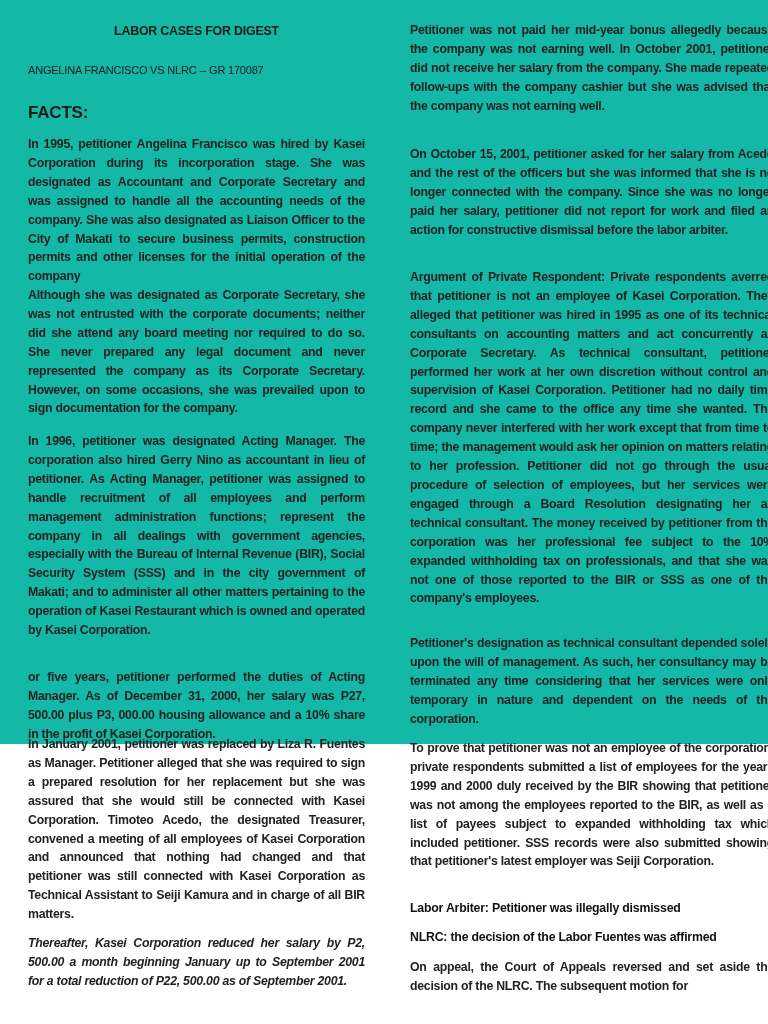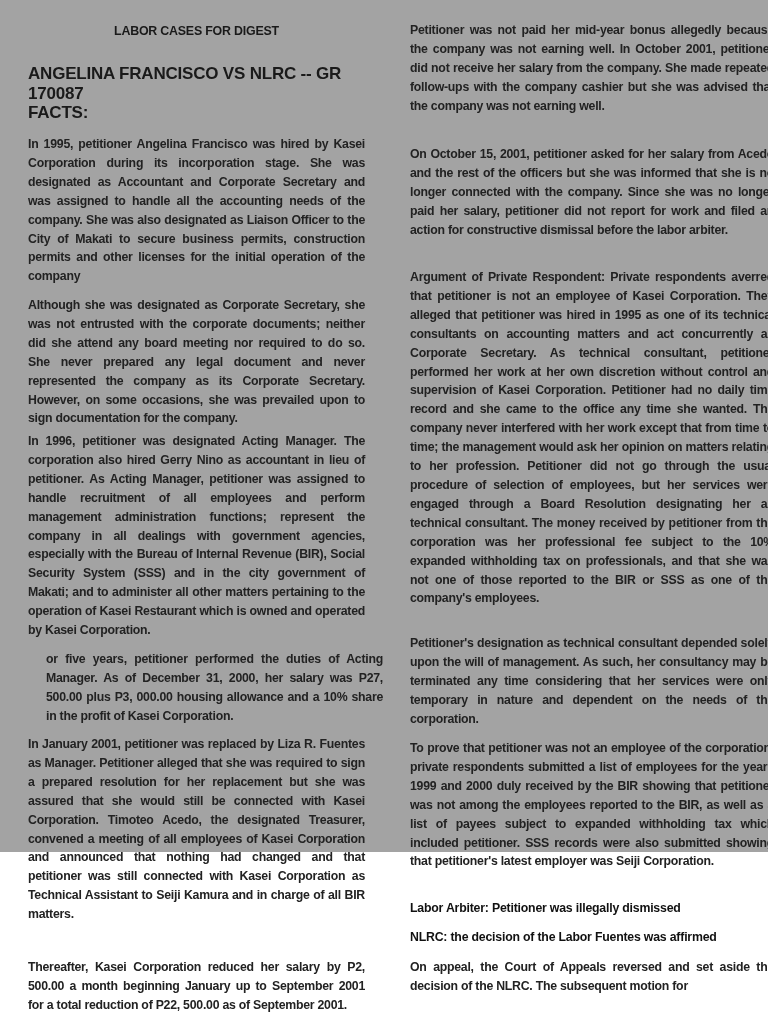--- a/index.html
+++ b/index.html
@@ -1,30 +1,30 @@
 <!DOCTYPE html>
 <html><head>
   <meta charset="utf-8">
   <style>
     html, body { margin: 0; padding: 0; background: #ffffff; }
     body {
       width: 768px; height: 1024px; overflow: hidden; position: relative;
       font-family: "Liberation Sans", "DejaVu Sans", sans-serif;
       color: #1a1a1a;
     }
-    .page { position: absolute; left: 0; top: 0; width: 768px; height: 852px; background: #a3a3a3; }
+    .page { position: absolute; left: 0; top: 0; width: 768px; height: 744px; background: #14b8a6; }
     .col { position: absolute; top: 0; }
     .col-left { left: 28px; width: 337px; }
     .col-right { left: 410px; width: 364px; }
     .title {
       position: absolute; top: 24px; left: 0; width: 337px; text-align: center;
       font-size: 12.4px; font-weight: bold; letter-spacing: -0.2px;
     }
     .case-title {
-      position: absolute; top: 64px; left: 0; font-size: 17px; font-weight: bold; letter-spacing: -0.2px;
+      position: absolute; top: 64px; left: 0; font-size: 11px; font-weight: normal; letter-spacing: -0.2px;
     }
     .facts-label {
       position: absolute; top: 103px; left: 0; font-size: 17px; font-weight: bold; letter-spacing: -0.2px;
     }
     p.para {
       position: absolute; left: 0; margin: 0;
       font-size: 12.3px; line-height: 18.9px; text-align: justify;
       letter-spacing: -0.25px; font-weight: bold; color: #222;
     }
     .col-left p.para { width: 337px; }
@@ -38,25 +38,25 @@
 <body>
 
 <div class="page">
 
   <div class="col col-left">
     <div class="title">LABOR CASES FOR DIGEST</div>
     <div class="case-title">ANGELINA FRANCISCO VS NLRC -- GR 170087</div>
     <div class="facts-label">FACTS:</div>
 
     <p class="para" style="top:135px;">In 1995, petitioner Angelina Francisco was hired by Kasei Corporation during its incorporation stage. She was designated as Accountant and Corporate Secretary and was assigned to handle all the accounting needs of the company. She was also designated as Liaison Officer to the City of Makati to secure business permits, construction permits and other licenses for the initial operation of the company</p>
-    <p class="para" style="top:296px;">Although she was designated as Corporate Secretary, she was not entrusted with the corporate documents; neither did she attend any board meeting nor required to do so. She never prepared any legal document and never represented the company as its Corporate Secretary. However, on some occasions, she was prevailed upon to sign documentation for the company.</p>
+    <p class="para" style="top:286px;">Although she was designated as Corporate Secretary, she was not entrusted with the corporate documents; neither did she attend any board meeting nor required to do so. She never prepared any legal document and never represented the company as its Corporate Secretary. However, on some occasions, she was prevailed upon to sign documentation for the company.</p>
     <p class="para" style="top:432px;">In 1996, petitioner was designated Acting Manager. The corporation also hired Gerry Nino as accountant in lieu of petitioner. As Acting Manager, petitioner was assigned to handle recruitment of all employees and perform management administration functions; represent the company in all dealings with government agencies, especially with the Bureau of Internal Revenue (BIR), Social Security System (SSS) and in the city government of Makati; and to administer all other matters pertaining to the operation of Kasei Restaurant which is owned and operated by Kasei Corporation.</p>
-    <p class="para" style="top:650px;margin-left:18px;">or five years, petitioner performed the duties of Acting Manager. As of December 31, 2000, her salary was P27, 500.00 plus P3, 000.00 housing allowance and a 10% share in the profit of Kasei Corporation.</p>
+    <p class="para" style="top:668px;">or five years, petitioner performed the duties of Acting Manager. As of December 31, 2000, her salary was P27, 500.00 plus P3, 000.00 housing allowance and a 10% share in the profit of Kasei Corporation.</p>
     <p class="para" style="top:735px;">In January 2001, petitioner was replaced by Liza R. Fuentes as Manager. Petitioner alleged that she was required to sign a prepared resolution for her replacement but she was assured that she would still be connected with Kasei Corporation. Timoteo Acedo, the designated Treasurer, convened a meeting of all employees of Kasei Corporation and announced that nothing had changed and that petitioner was still connected with Kasei Corporation as Technical Assistant to Seiji Kamura and in charge of all BIR matters.</p>
-    <p class="para" style="top:958px;">Thereafter, Kasei Corporation reduced her salary by P2, 500.00 a month beginning January up to September 2001 for a total reduction of P22, 500.00 as of September 2001.</p>
+    <p class="para" style="top:934px;font-style:italic;">Thereafter, Kasei Corporation reduced her salary by P2, 500.00 a month beginning January up to September 2001 for a total reduction of P22, 500.00 as of September 2001.</p>
   </div>
 
   <div class="col col-right">
     <p class="para" style="top:21px;">Petitioner was not paid her mid-year bonus allegedly because the company was not earning well. In October 2001, petitioner did not receive her salary from the company. She made repeated follow-ups with the company cashier but she was advised that the company was not earning well.</p>
     <p class="para" style="top:145px;">On October 15, 2001, petitioner asked for her salary from Acedo and the rest of the officers but she was informed that she is no longer connected with the company. Since she was no longer paid her salary, petitioner did not report for work and filed an action for constructive dismissal before the labor arbiter.</p>
     <p class="para" style="top:268px;">Argument of Private Respondent: Private respondents averred that petitioner is not an employee of Kasei Corporation. They alleged that petitioner was hired in 1995 as one of its technical consultants on accounting matters and act concurrently as Corporate Secretary. As technical consultant, petitioner performed her work at her own discretion without control and supervision of Kasei Corporation. Petitioner had no daily time record and she came to the office any time she wanted. The company never interfered with her work except that from time to time; the management would ask her opinion on matters relating to her profession. Petitioner did not go through the usual procedure of selection of employees, but her services were engaged through a Board Resolution designating her as technical consultant. The money received by petitioner from the corporation was her professional fee subject to the 10% expanded withholding tax on professionals, and that she was not one of those reported to the BIR or SSS as one of the company's employees.</p>
     <p class="para" style="top:634px;">Petitioner's designation as technical consultant depended solely upon the will of management. As such, her consultancy may be terminated any time considering that her services were only temporary in nature and dependent on the needs of the corporation.</p>
     <p class="para" style="top:739px;">To prove that petitioner was not an employee of the corporation, private respondents submitted a list of employees for the years 1999 and 2000 duly received by the BIR showing that petitioner was not among the employees reported to the BIR, as well as a list of payees subject to expanded withholding tax which included petitioner. SSS records were also submitted showing that petitioner's latest employer was Seiji Corporation.</p>
     <p class="bold-line" style="top:901px;">Labor Arbiter: Petitioner was illegally dismissed</p>
     <p class="bold-line" style="top:930px;">NLRC: the decision of the Labor Fuentes was affirmed</p>

